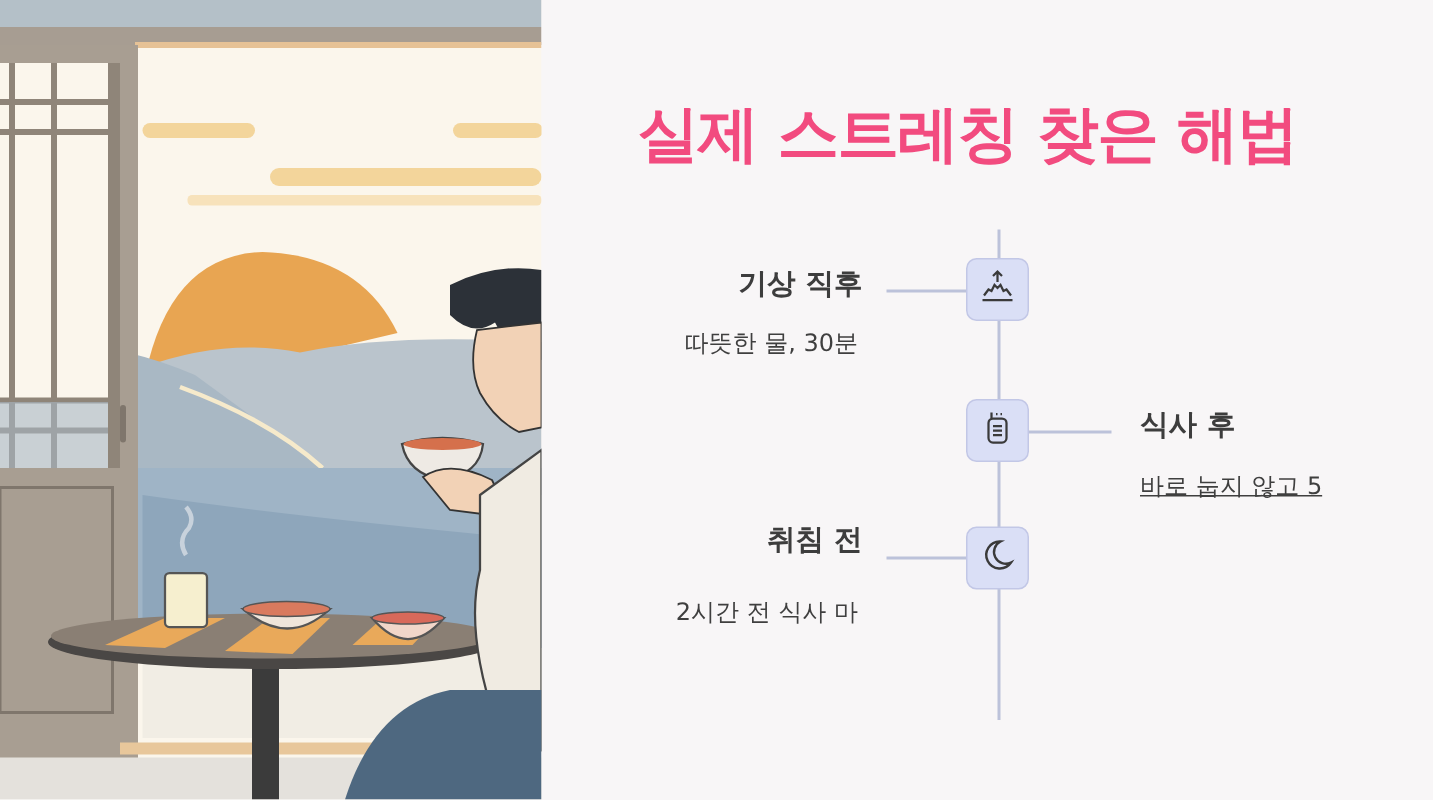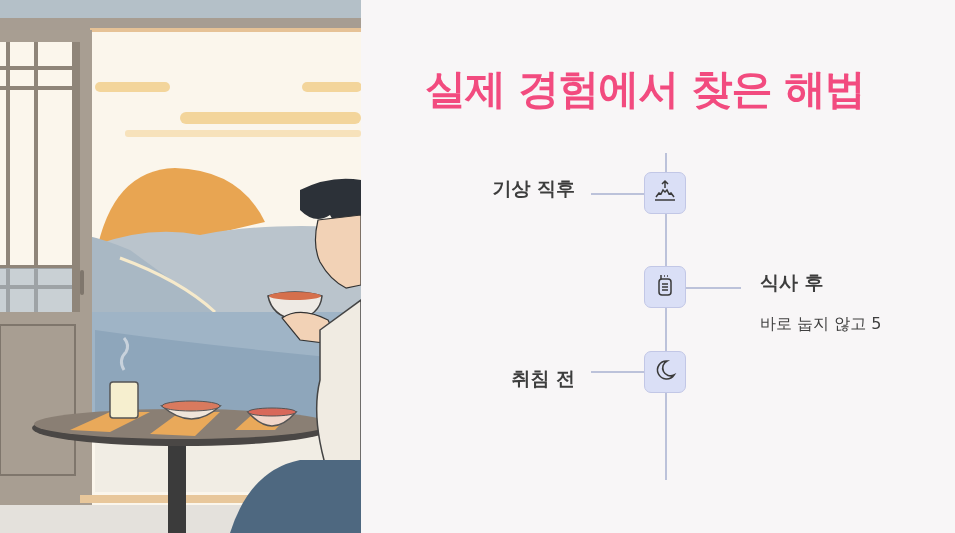--- a/index.html
+++ b/index.html
@@ -73,56 +73,58 @@
     <path d="M300 190 Q330 175 361 180 L361 240 Q340 235 330 215 Q315 225 300 210 Z" fill="#2c3138"></path>
     <path d="M318 220 Q312 245 320 262 Q330 280 346 288 L361 285 L361 215 Z" fill="#f2d2b6" stroke="#333" stroke-width="1.2"></path>
     <path d="M268 296 Q295 288 322 296 Q320 316 295 320 Q272 316 268 296 Z" fill="#eeeae4" stroke="#444" stroke-width="1.5"></path>
     <ellipse cx="295" cy="296" rx="26" ry="4" fill="#d5704c"></ellipse>
     <path d="M282 318 Q300 306 328 320 L340 345 L300 340 Z" fill="#f2d2b6" stroke="#333" stroke-width="1.2"></path>
     <path d="M320 330 L361 300 L361 500 L330 480 Q310 420 320 380 Z" fill="#f0ebe2" stroke="#444" stroke-width="1.5"></path>
     <path d="M230 533 Q250 470 300 460 L361 460 L361 533 Z" fill="#4e6880"></path>
   </svg>
 </div>
 
-<div class="title">실제 경험에서 찾은 해법</div>
+<div class="title">실제 스트레칭 찾은 해법</div>
 
 <div class="vline"></div>
 
 <div class="hline" style="left:591px; top:193px; width:54px;"></div>
 <div class="node" style="top:172px;">
   <span>
     <svg width="24" height="24" viewBox="0 0 24 24" fill="none" stroke="#3a3a3a" stroke-width="1.5">
       <path d="M12 2 V9 M9 5 L12 2 L15 5"></path>
       <path d="M3 18 L6 14 L8 15 L10 11 L12 13 L14 11 L16 15 L18 14 L21 18"></path>
       <path d="M2 21 H22"></path>
     </svg>
   </span>
 </div>
 <div class="step-title right" style="right:380px; top:176px;">기상 직후</div>
 <div class="step-desc right" style="right:383px; top:212px;">
+  <div>따뜻한 물, 30분</div>
 </div>
 
 <div class="hline" style="left:686px; top:287px; width:55px;"></div>
 <div class="node" style="top:266px;">
   <span>
     <svg width="24" height="24" viewBox="0 0 24 24" fill="none" stroke="#3a3a3a" stroke-width="1.5">
       <path d="M8 2 V6 M11 3 H12 M14 3 H15"></path>
       <rect x="6" y="6" width="12" height="16" rx="3"></rect>
       <path d="M9 11 H15 M9 14 H15 M9 17 H15"></path>
     </svg>
   </span>
 </div>
 <div class="step-title" style="left:760px; top:270px;text-align:center;">식사 후</div>
-<div class="step-desc" style="left:760px; top:307px;">
+<div class="step-desc" style="left:760px; top:307px;text-decoration:underline;">
   <div>바로 눕지 않고 5</div>
 </div>
 
 <div class="hline" style="left:591px; top:371px; width:54px;"></div>
 <div class="node" style="top:351px;">
   <span>
     <svg width="24" height="24" viewBox="0 0 24 24" fill="none" stroke="#3a3a3a" stroke-width="1.6">
       <path d="M14 3 A9 9 0 1 0 21 17 A7 7 0 0 1 14 3 Z"></path>
     </svg>
   </span>
 </div>
-<div class="step-title right" style="right:380px; top:366px;">취침 전</div>
+<div class="step-title right" style="right:380px; top:347px;">취침 전</div>
 <div class="step-desc right" style="right:383px; top:391px;">
+  <div>2시간 전 식사 마</div>
 </div>
 
 </body></html>

